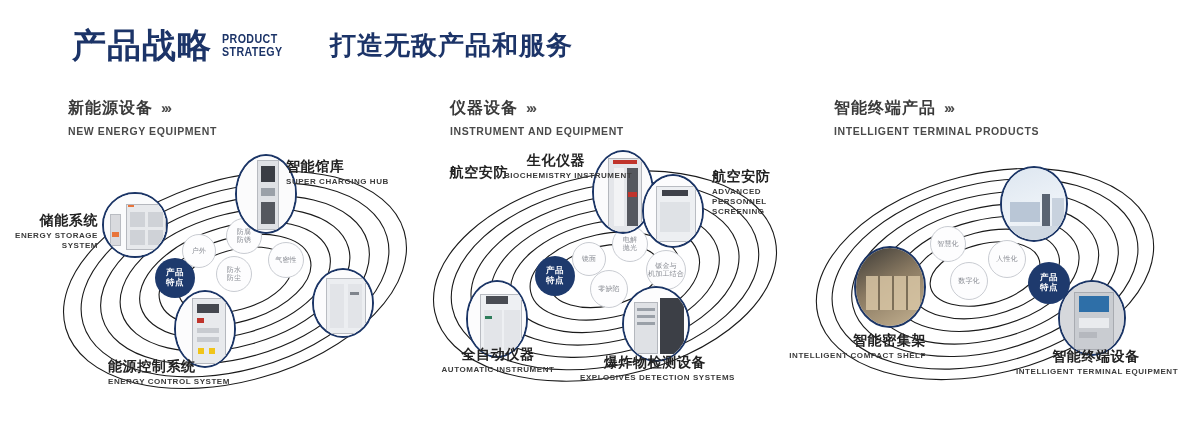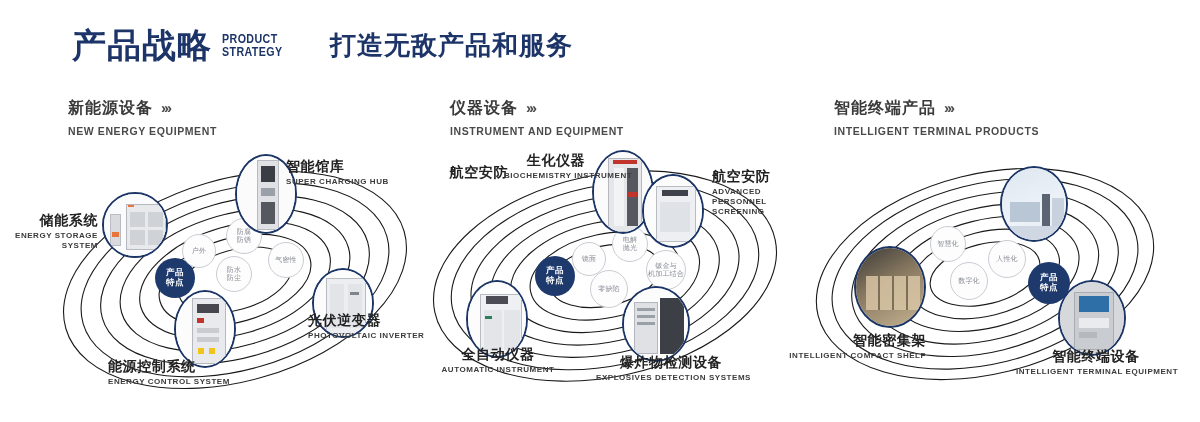--- a/index.html
+++ b/index.html
@@ -189,24 +189,20 @@
     </div>
 
     <div class="node" style="left:272px; top:118px; width:62px; height:70px;">
       <div class="photo" style="background:#fcfcfd;">
         <div class="pb" style="left:12px; top:8px; width:40px; height:56px; background:#eceef1; border:1px solid #b9bcc2;"></div>
         <div class="pb" style="left:16px; top:14px; width:14px; height:44px; background:#e2e4e8;"></div>
         <div class="pb" style="left:34px; top:14px; width:14px; height:44px; background:#e2e4e8;"></div>
         <div class="pb" style="left:36px; top:22px; width:9px; height:3px; background:#7f848c;"></div>
       </div>
     </div>
-    <div class="lbl" style="left:268px; top:162px;">
-      <div class="cn">光伏逆变器</div>
-      <div class="en">PHOTOVOLTAIC INVERTER</div>
-    </div>
 
     <div class="node" style="left:134px; top:140px; width:62px; height:78px;">
       <div class="photo" style="background:#fcfcfd;">
         <div class="pb" style="left:16px; top:6px; width:34px; height:66px; background:#e8eaed; border:1px solid #b5b8be;"></div>
         <div class="pb" style="left:21px; top:12px; width:22px; height:9px; background:#45484f;"></div>
         <div class="pb" style="left:21px; top:26px; width:7px; height:5px; background:#c0342c;"></div>
         <div class="pb" style="left:21px; top:36px; width:22px; height:5px; background:#c8cbd0;"></div>
         <div class="pb" style="left:21px; top:45px; width:22px; height:5px; background:#c8cbd0;"></div>
         <div class="pb" style="left:22px; top:56px; width:6px; height:6px; background:#f0c419;"></div>
         <div class="pb" style="left:33px; top:56px; width:6px; height:6px; background:#f0c419;"></div>
@@ -302,21 +298,21 @@
 
     <div class="node" style="left:202px; top:136px; width:68px; height:76px;">
       <div class="photo" style="background:#fcfcfd;">
         <div class="pb" style="left:10px; top:14px; width:24px; height:52px; background:#dfe1e5; border:1px solid #b4b7bd;"></div>
         <div class="pb" style="left:13px; top:20px; width:18px; height:3px; background:#9aa0a8;"></div>
         <div class="pb" style="left:13px; top:27px; width:18px; height:3px; background:#9aa0a8;"></div>
         <div class="pb" style="left:13px; top:34px; width:18px; height:3px; background:#9aa0a8;"></div>
         <div class="pb" style="left:36px; top:10px; width:24px; height:56px; background:#3c3f46;"></div>
       </div>
     </div>
-    <div class="lbl ctr" style="left:176px; top:204px; width:150px;">
+    <div class="lbl ctr" style="left:160px; top:204px; width:150px;">
       <div class="cn">爆炸物检测设备</div>
       <div class="en">EXPLOSIVES DETECTION SYSTEMS</div>
     </div>
   </div>
 
   <div class="cluster" style="left:810px; top:150px; width:400px; height:260px;">
 
     <svg class="orbits" width="400" height="260" viewBox="0 0 400 260">
       <g fill="none" stroke="#1a1a1a" stroke-width="1.1" transform="rotate(-14 175 124)">
         <ellipse cx="175" cy="124" rx="56" ry="30"></ellipse>

